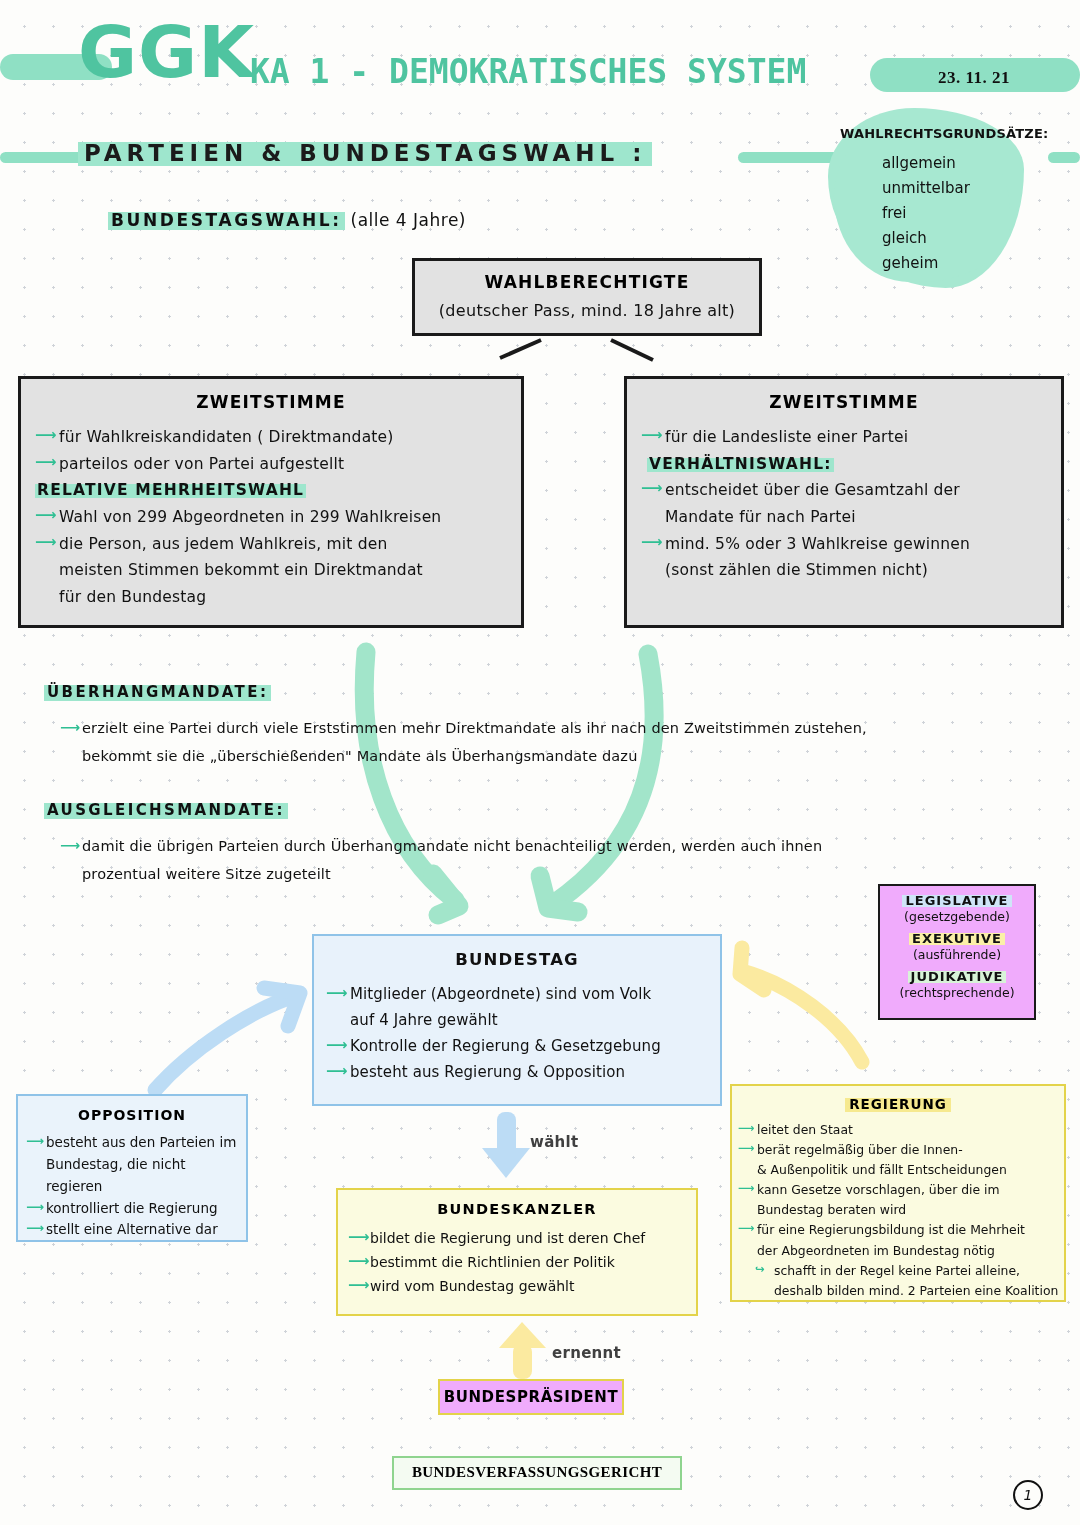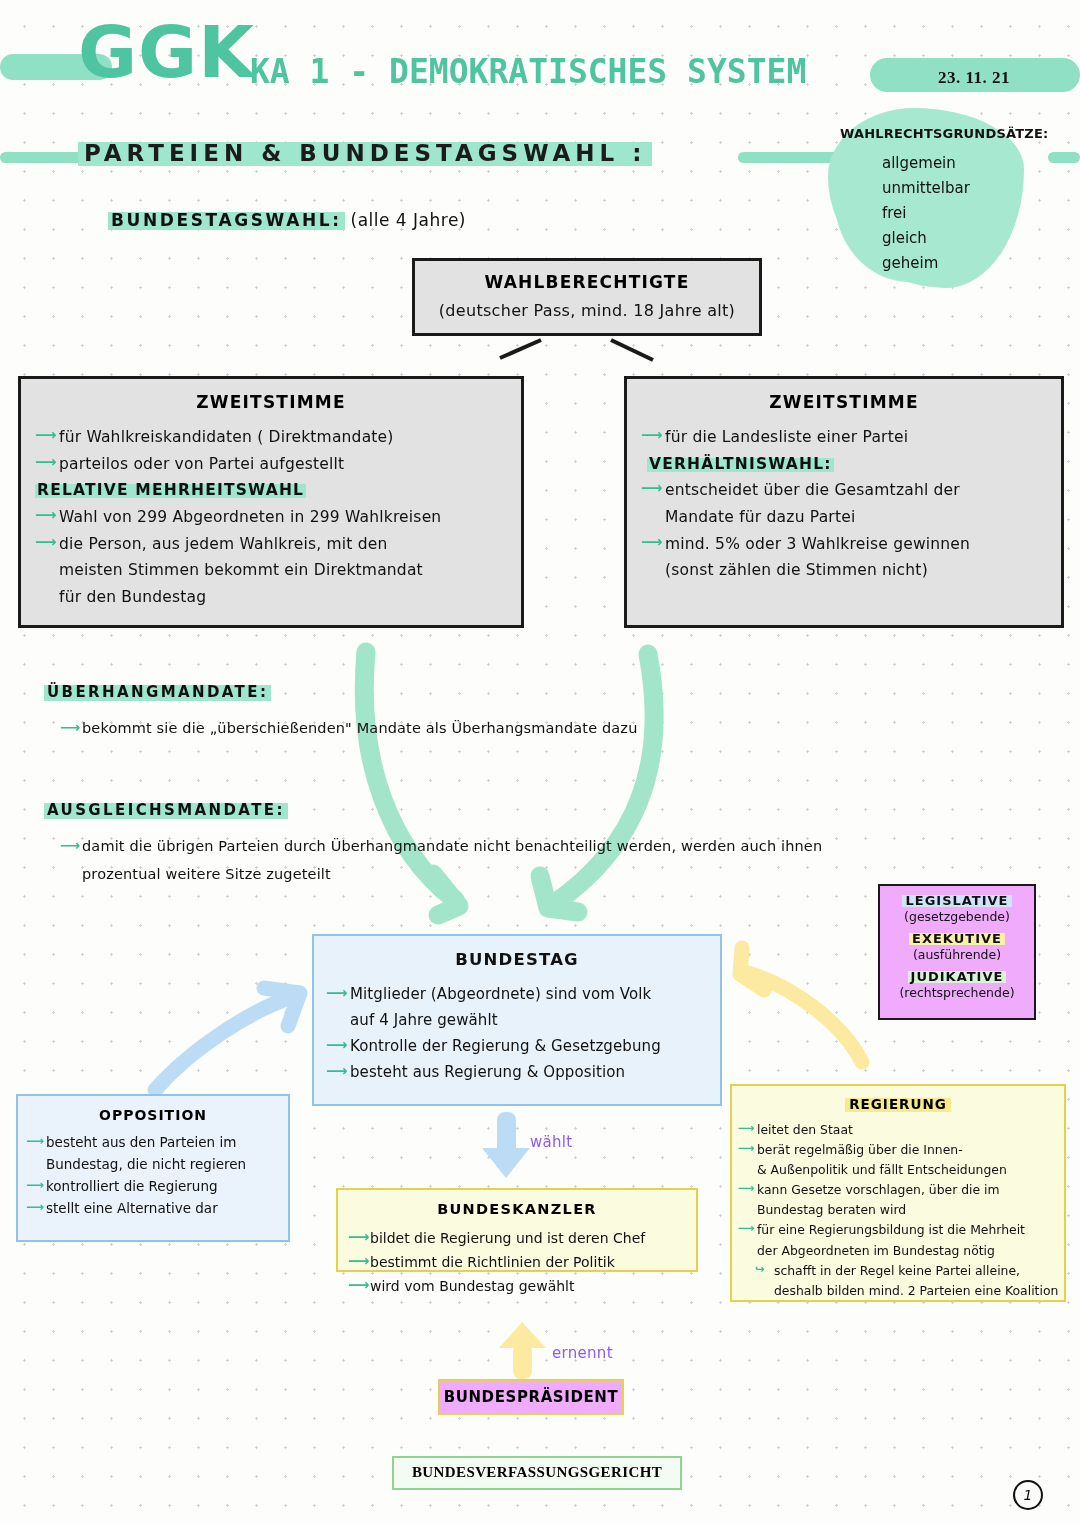--- a/index.html
+++ b/index.html
@@ -160,21 +160,21 @@
   #box-bundestag{
     left:312px;top:934px;width:410px;height:172px;
     background:#e8f2fb;border:2px solid #8fc3e8;
   }
   #box-bundestag .bt{font-size:16.5px;margin-top:14px;color:#111;}
   #box-bundestag ul{margin:12px 0 0 12px;}
   #box-bundestag li{font-size:15px;line-height:1.74;letter-spacing:0.1px;}
 
   
   #box-opposition{
-    left:16px;top:1094px;width:274px;height:148px;
+    left:16px;top:1094px;width:232px;height:148px;
     background:#eaf3fb;border:2px solid #8fc3e8;
   }
   #box-opposition .bt{font-size:14px;margin-top:11px;letter-spacing:1px;}
   #box-opposition ul{margin:9px 0 0 8px;}
   #box-opposition li{font-size:13.5px;line-height:1.62;padding-left:20px;}
   #box-opposition li .ar{font-size:12.5px;}
 
   
   #box-regierung{
     left:730px;top:1084px;width:336px;height:218px;
@@ -189,21 +189,21 @@
   }
   #box-regierung ul{margin:8px 0 0 6px;}
   #box-regierung li{font-size:12.4px;line-height:1.62;padding-left:19px;}
   #box-regierung li .ar{font-size:11.5px;}
   #box-regierung li.sub2{padding-left:36px;}
   #box-regierung li.sub2 .ar{left:17px;}
   #box-regierung li.cont2{padding-left:36px;}
 
   
   #box-bundeskanzler{
-    left:336px;top:1188px;width:362px;height:84px;
+    left:336px;top:1188px;width:362px;height:128px;
     background:#fbfbe0;border:2px solid #e3d34a;
   }
   #box-bundeskanzler .bt{font-size:14.5px;margin-top:11px;letter-spacing:1.3px;}
   #box-bundeskanzler ul{margin:9px 0 0 10px;}
   #box-bundeskanzler li{font-size:14px;line-height:1.72;padding-left:22px;}
 
   
   #box-gewalten{
     left:878px;top:884px;width:158px;height:136px;
     background:#f0abfc;border:2px solid #1a1a1a;
@@ -228,21 +228,21 @@
   }
   #box-praesident .bt{font-size:15px;margin-top:7px;letter-spacing:0.6px;}
   #box-bvg{
     left:392px;top:1456px;width:290px;height:34px;
     background:#f4fbf2;border:2px solid #8fd48f;
   }
   #box-bvg .bt{font-size:15px;margin-top:6px;letter-spacing:0.4px;font-family:Liberation Serif, serif;}
 
   .conn-label{
     position:absolute;font-family:"DejaVu Sans", sans-serif;
-    font-size:15px;color:#8b5cf6;letter-spacing:0.3px;
+    font-size:15px;color:#404040;letter-spacing:0.3px;font-weight:bold;
   }
   #lbl-waehlt{left:530px;top:1133px;}
   #lbl-ernennt{left:552px;top:1344px;}
 
   #pageno{
     position:absolute;left:1013px;top:1480px;
     width:26px;height:26px;border:2px solid #111;border-radius:50%;
     font-family:"DejaVu Sans", sans-serif;font-size:14px;color:#111;
     display:flex;align-items:center;justify-content:center;font-style:italic;
   }
@@ -334,30 +334,30 @@
     <li class="cont">für den Bundestag</li>
   </ul>
 </div>
 
 <div class="box" id="box-zweitstimme">
   <div class="bt">ZWEITSTIMME</div>
   <ul>
     <li><span class="ar">⟶</span><span>für die Landesliste einer Partei</span></li>
     <li style="padding-left:6px"><span class="sub mark-green">VERHÄLTNISWAHL:</span></li>
     <li><span class="ar">⟶</span><span>entscheidet über die Gesamtzahl der</span></li>
-    <li class="cont">Mandate für dazu Partei</li>
+    <li class="cont">Mandate für nach Partei</li>
     <li><span class="ar">⟶</span><span>mind. 5% oder 3 Wahlkreise gewinnen</span></li>
     <li class="cont">(sonst zählen die Stimmen nicht)</li>
   </ul>
 </div>
 
 <div class="freeblock" id="blk-ueberhang">
   <div class="hd">ÜBERHANGMANDATE:</div>
   <ul>
-    <li><span class="ar">⟶</span></li>
+    <li><span class="ar">⟶</span><span>erzielt eine Partei durch viele Erststimmen mehr Direktmandate als ihr nach den Zweitstimmen zustehen,</span></li>
     <li style="padding-left:22px">bekommt sie die „überschießenden" Mandate als Überhangsmandate dazu</li>
   </ul>
 </div>
 
 <div class="freeblock" id="blk-ausgleich">
   <div class="hd">AUSGLEICHSMANDATE:</div>
   <ul>
     <li><span class="ar">⟶</span><span>damit die übrigen Parteien durch Überhangmandate nicht benachteiligt werden, werden auch ihnen</span></li>
     <li style="padding-left:22px">prozentual weitere Sitze zugeteilt</li>
   </ul>

